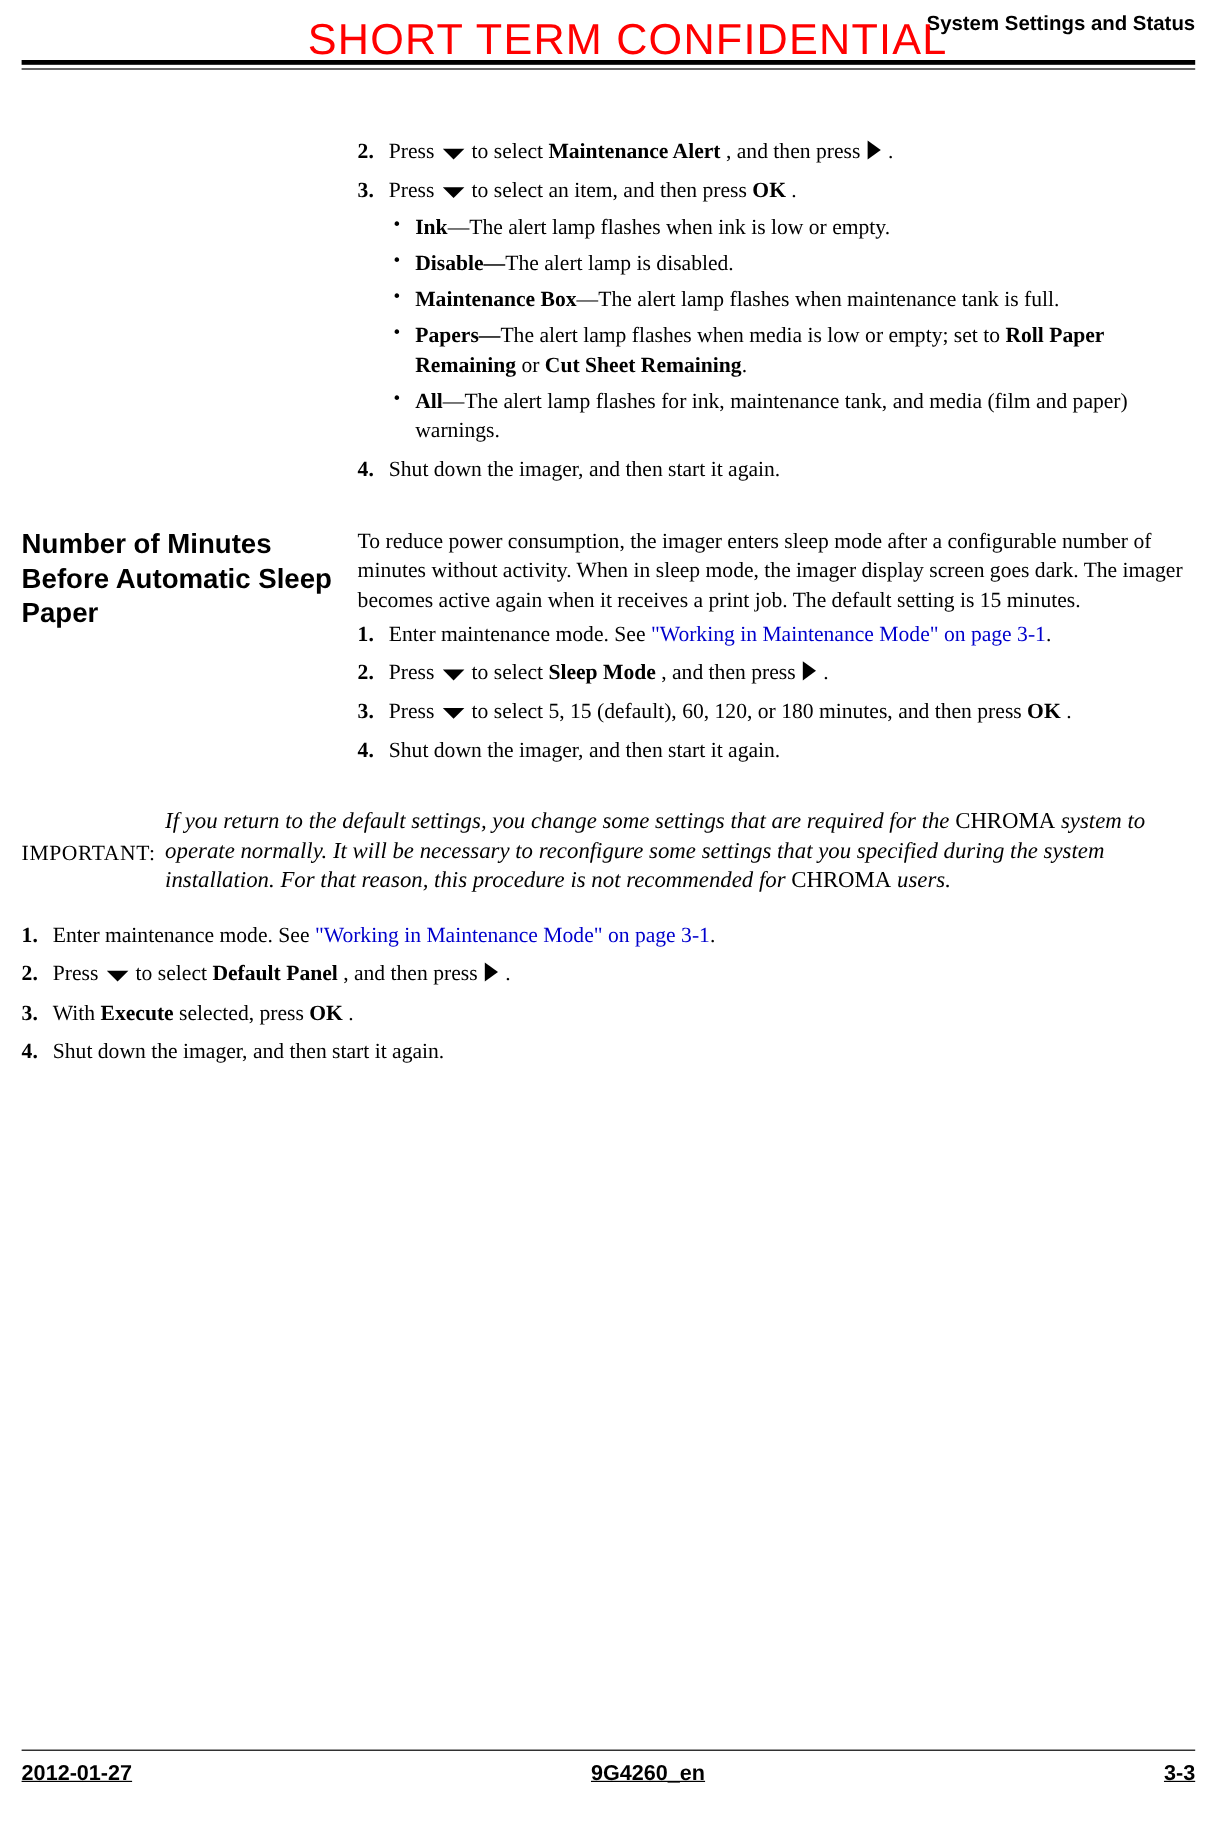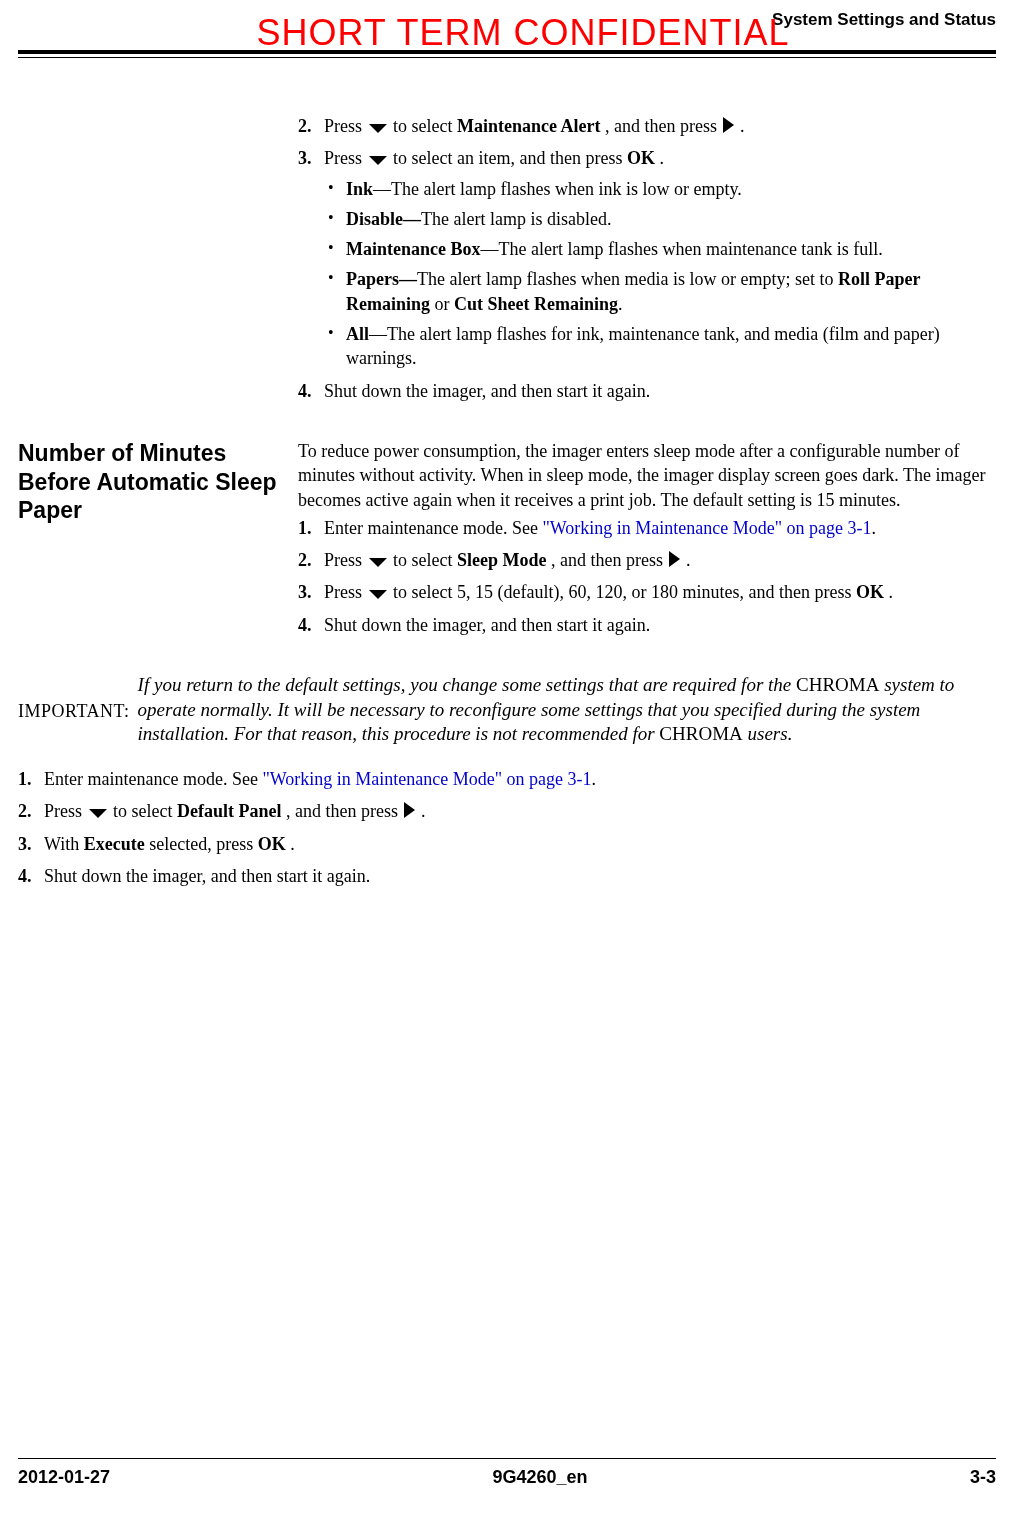--- a/index.html
+++ b/index.html
@@ -144,20 +144,21 @@
     left: 18px;
     right: 18px;
     bottom: 34px;
     border-top: 1px solid #000;
     padding-top: 8px;
     display: flex;
     justify-content: space-between;
     font-family: Verdana, Arial, sans-serif;
     font-weight: 700;
     font-size: 18px;
+    text-decoration: underline;
   }
 </style>
 </head>
 <body>
 
 <div class="page">
 
   <div class="stamp">SHORT TERM CONFIDENTIAL</div>
   <div class="running-head">System Settings and Status</div>
   <div class="hr-top"></div>

